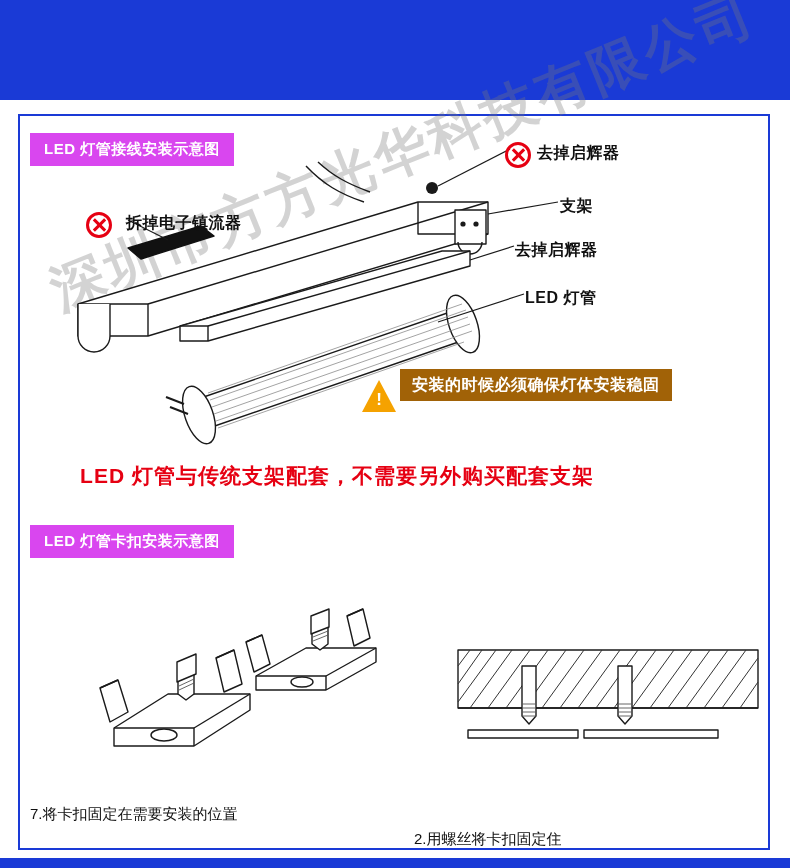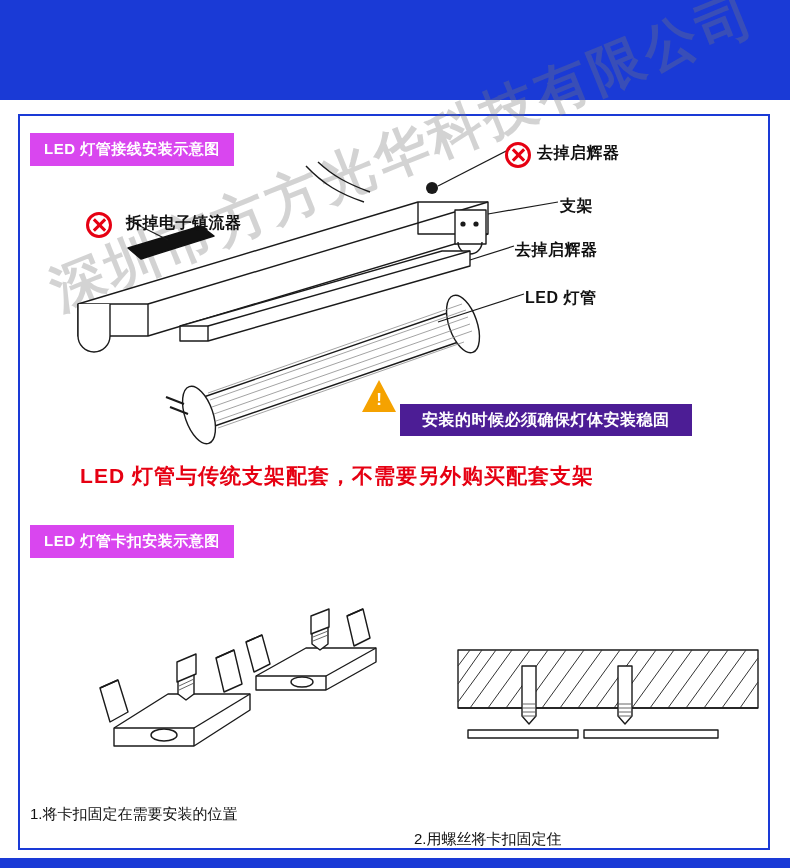--- a/index.html
+++ b/index.html
@@ -129,28 +129,28 @@
   }
   .xmark:before { transform: rotate(45deg); }
   .xmark:after  { transform: rotate(-45deg); }
   #x-starter { left: 505px; top: 142px; }
   #x-ballast { left: 86px;  top: 212px; }
 
   
   .warnbar {
     position: absolute;
     left: 400px;
-    top: 404px;
+    top: 369px;
     height: 32px;
-    background: #4c1d95;
+    background: #a16207;
     color: #ffffff;
     font-size: 16px;
     font-weight: bold;
     line-height: 32px;
-    padding: 0 22px;
+    padding: 0 12px;
     white-space: nowrap;
     letter-spacing: 0.5px;
   }
   .warn-tri {
     position: absolute;
     left: 400px;
     top: 380px;
     width: 0; height: 0;
     border-left: 17px solid transparent;
     border-right: 17px solid transparent;
@@ -356,16 +356,16 @@
         <path d="M600 122 L614 122"></path>
       <path d="M600 114 L614 114"></path>
         <path d="M600 126 L614 126"></path>
     </g>
 
     <path d="M450 140 L560 140 L560 148 L450 148 Z" fill="#ffffff"></path>
     <path d="M566 140 L700 140 L700 148 L566 148 Z" fill="#ffffff"></path>
   </g>
 </svg>
 
-<div class="caption" id="cap1">1.将卡扣固定在需要安装的位置</div>
+<div class="caption" id="cap1">7.将卡扣固定在需要安装的位置</div>
 <div class="caption" id="cap2">2.用螺丝将卡扣固定住</div>
 
 <div class="footer"></div>
 
 </body></html>

